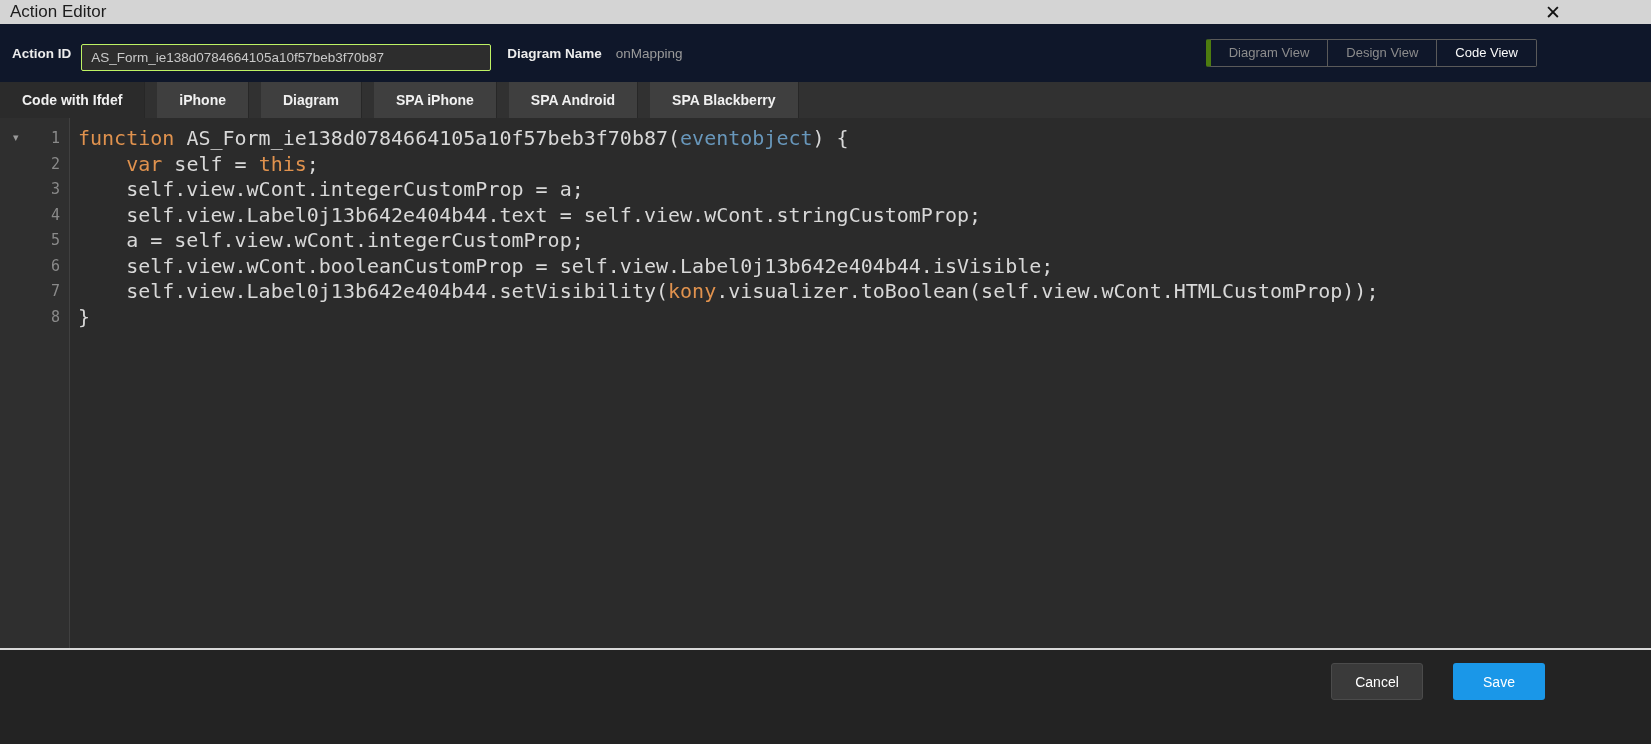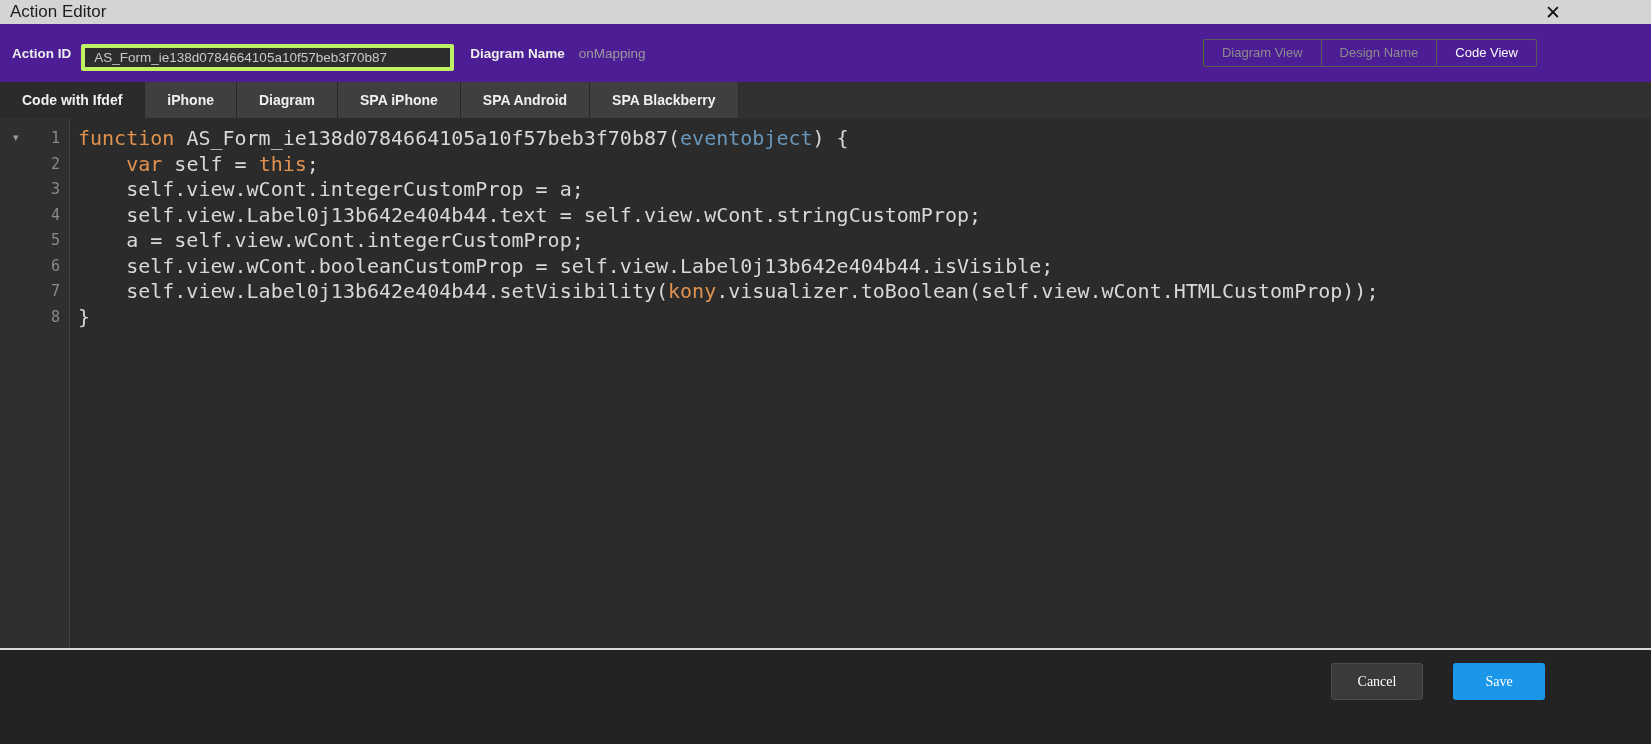--- a/index.html
+++ b/index.html
@@ -24,53 +24,53 @@
   .title-bar .title { font-size:17px; color:#1c1c1c; }
   .title-bar .close {
     margin-left:auto; margin-right:80px;
     font-size:19px; line-height:1; color:#111;
     cursor:pointer; font-weight:400;
   }
 
   
   .toolbar {
     flex:0 0 58px; height:58px;
-    background:#4c1d95;
+    background:#0f172a;
     display:flex; align-items:center;
     padding:8px 12px;
   }
   .tb-label { color:#ececec; font-weight:bold; font-size:13.5px; white-space:nowrap; }
   .action-id-input {
-    width:373px; height:27px;
+    width:410px; height:27px;
     background:#2d2d2d;
-    border:4px solid #bef264; border-radius:2px;
+    border:1px solid #bef264; border-radius:2px;
     color:#c9c9c9; font-size:13.5px;
     padding:0 9px; margin:8px 16px 0 10px;
     font-family:"Liberation Sans", sans-serif;
     outline:none;
   }
   .action-name-value { color:#9b9b9b; font-size:13.5px; margin-left:14px; }
   .view-switcher { margin-left:auto; margin-right:102px; display:flex; }
   .view-btn {
     height:28px; line-height:26px;
     padding:0 18px; font-size:13px;
     color:#8c8c8c;
     border:1px solid #5a5a5a; border-left:none;
     background:transparent; white-space:nowrap;
     cursor:pointer;
   }
-  .view-btn:first-child { border-left:1px solid #4d7c0f; border-radius:2px 0 0 2px; }
+  .view-btn:first-child { border-left:5px solid #4d7c0f; border-radius:2px 0 0 2px; }
   .view-btn:last-child { border-radius:0 2px 2px 0; }
   .view-btn.active { color:#fafafa; }
 
   
   .tab-bar {
     flex:0 0 36px; height:36px;
     background:#313131;
-    display:flex; align-items:flex-start;
+    display:flex; align-items:flex-start;gap:12px;
   }
   .tab {
     padding:0 22px; line-height:36px;
     font-size:14px; font-weight:bold;
     color:#f0f0f0; background:#3f3f3f;
     border-right:1px solid #272727;
     white-space:nowrap; cursor:pointer;
   }
   .tab.active { background:#2b2b2b; }
 
@@ -121,21 +121,21 @@
     flex:0 0 94px; height:94px;
     background:#232323;
     display:flex; justify-content:flex-end; align-items:flex-start;
     padding:13px 106px 0 0;
     gap:30px;
   }
   .btn {
     height:37px; width:92px;
     border:none; border-radius:3px;
     font-size:14px; color:#ffffff;
-    font-family:Liberation Serif, serif;
+    font-family:Liberation Sans, sans-serif;
     cursor:pointer;
   }
   .btn-cancel { background:#3a3a3a; border:1px solid #4b4b4b; }
   .btn-save   { background:var(--accent, #1a97e8); }
 </style>
 </head>
 <body>
 
 <div class="window">
 
@@ -144,21 +144,21 @@
     <span class="close">✕</span>
   </div>
 
   <div class="toolbar">
     <span class="tb-label">Action ID</span>
     <input class="action-id-input" type="text" value="AS_Form_ie138d0784664105a10f57beb3f70b87" style="">
     <span class="tb-label">Diagram Name</span>
     <span class="action-name-value">onMapping</span>
     <div class="view-switcher">
         <div class="view-btn">Diagram View</div>
-        <div class="view-btn">Design Name</div>
+        <div class="view-btn">Design View</div>
         <div class="view-btn active">Code View</div>
       </div>
   </div>
 
   <div class="tab-bar">
       <div class="tab active">Code with Ifdef</div>
       <div class="tab">iPhone</div>
       <div class="tab">Diagram</div>
       <div class="tab">SPA iPhone</div>
       <div class="tab">SPA Android</div>

